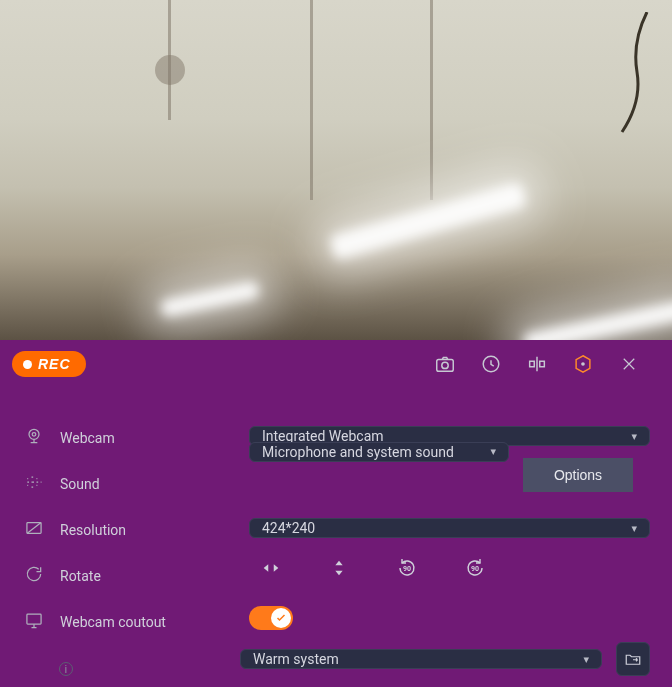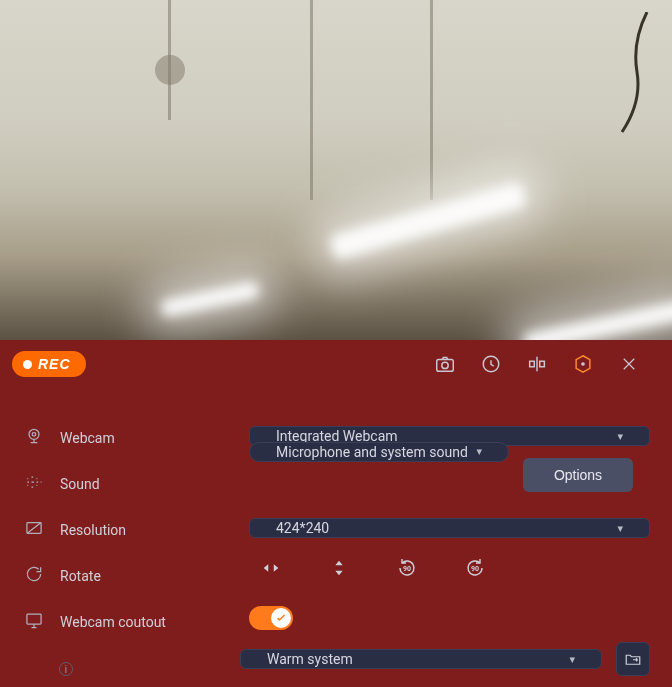--- a/index.html
+++ b/index.html
@@ -27,21 +27,21 @@
   .pipe { position: absolute; background: rgba(120,110,95,0.5); }
   .pipe.v1 { width: 3px; height: 120px; left: 168px; top: 0; }
   .pipe.v2 { width: 3px; height: 200px; left: 310px; top: 0; }
   .pipe.v3 { width: 3px; height: 200px; left: 430px; top: 0; }
   .dome { position: absolute; width: 30px; height: 30px; border-radius: 50%; background: rgba(130,120,105,0.5); top: 55px; left: 155px; }
   .crack { position: absolute; top: 12px; right: 20px; }
 
   .controls {
     width: 100%;
     height: 347px;
-    background: #7f1d1d;
+    background: #701a75;
     padding: 0;
   }
   .toolbar {
     height: 48px;
     display: flex;
     align-items: center;
     padding: 0 20px 0 12px;
     position: relative;
   }
   .rec-btn {
@@ -75,33 +75,33 @@
   .row-label { width: 175px; color:#cfd0da; display:flex; align-items:center; gap:8px; }
   .info-circle { font-size: 11px; color:#8a8c9a; border:1px solid #5b5e72; border-radius:50%; width:14px; height:14px; display:inline-flex; align-items:center; justify-content:center; }
   .field-area { flex:1; display:flex; align-items:center; gap:14px; }
 
   .select {
     background: #2a2e44;
     border: 1px solid #3a3e56;
     border-radius: 6px;
     height: 20px;
     display:flex; align-items:center; justify-content:space-between;
-    padding: 0 26px;
+    padding: 0 12px;
     color:#d6d7e0;
     cursor:pointer;
     flex:1;
   }
-  .select.sm { flex: 0 0 260px; border-radius: 11px; }
+  .select.sm { flex: 0 0 260px; }
   .select.md { flex: 0 0 362px; }
   .chev { color:#b8bac6; font-size:11px; }
 
   .btn-secondary {
     background:#4b4f66;
     border:none;
-    border-radius:6px;
+    border-radius:0;
     color:#e8e9ee;
     height:34px;
     padding:0 24px;
     cursor:pointer;
     font-size:14px;
     min-width:110px;
     margin-top:47px;
   }
 
   .rotate-btns { display:flex; gap:36px; padding-left:6px;}

